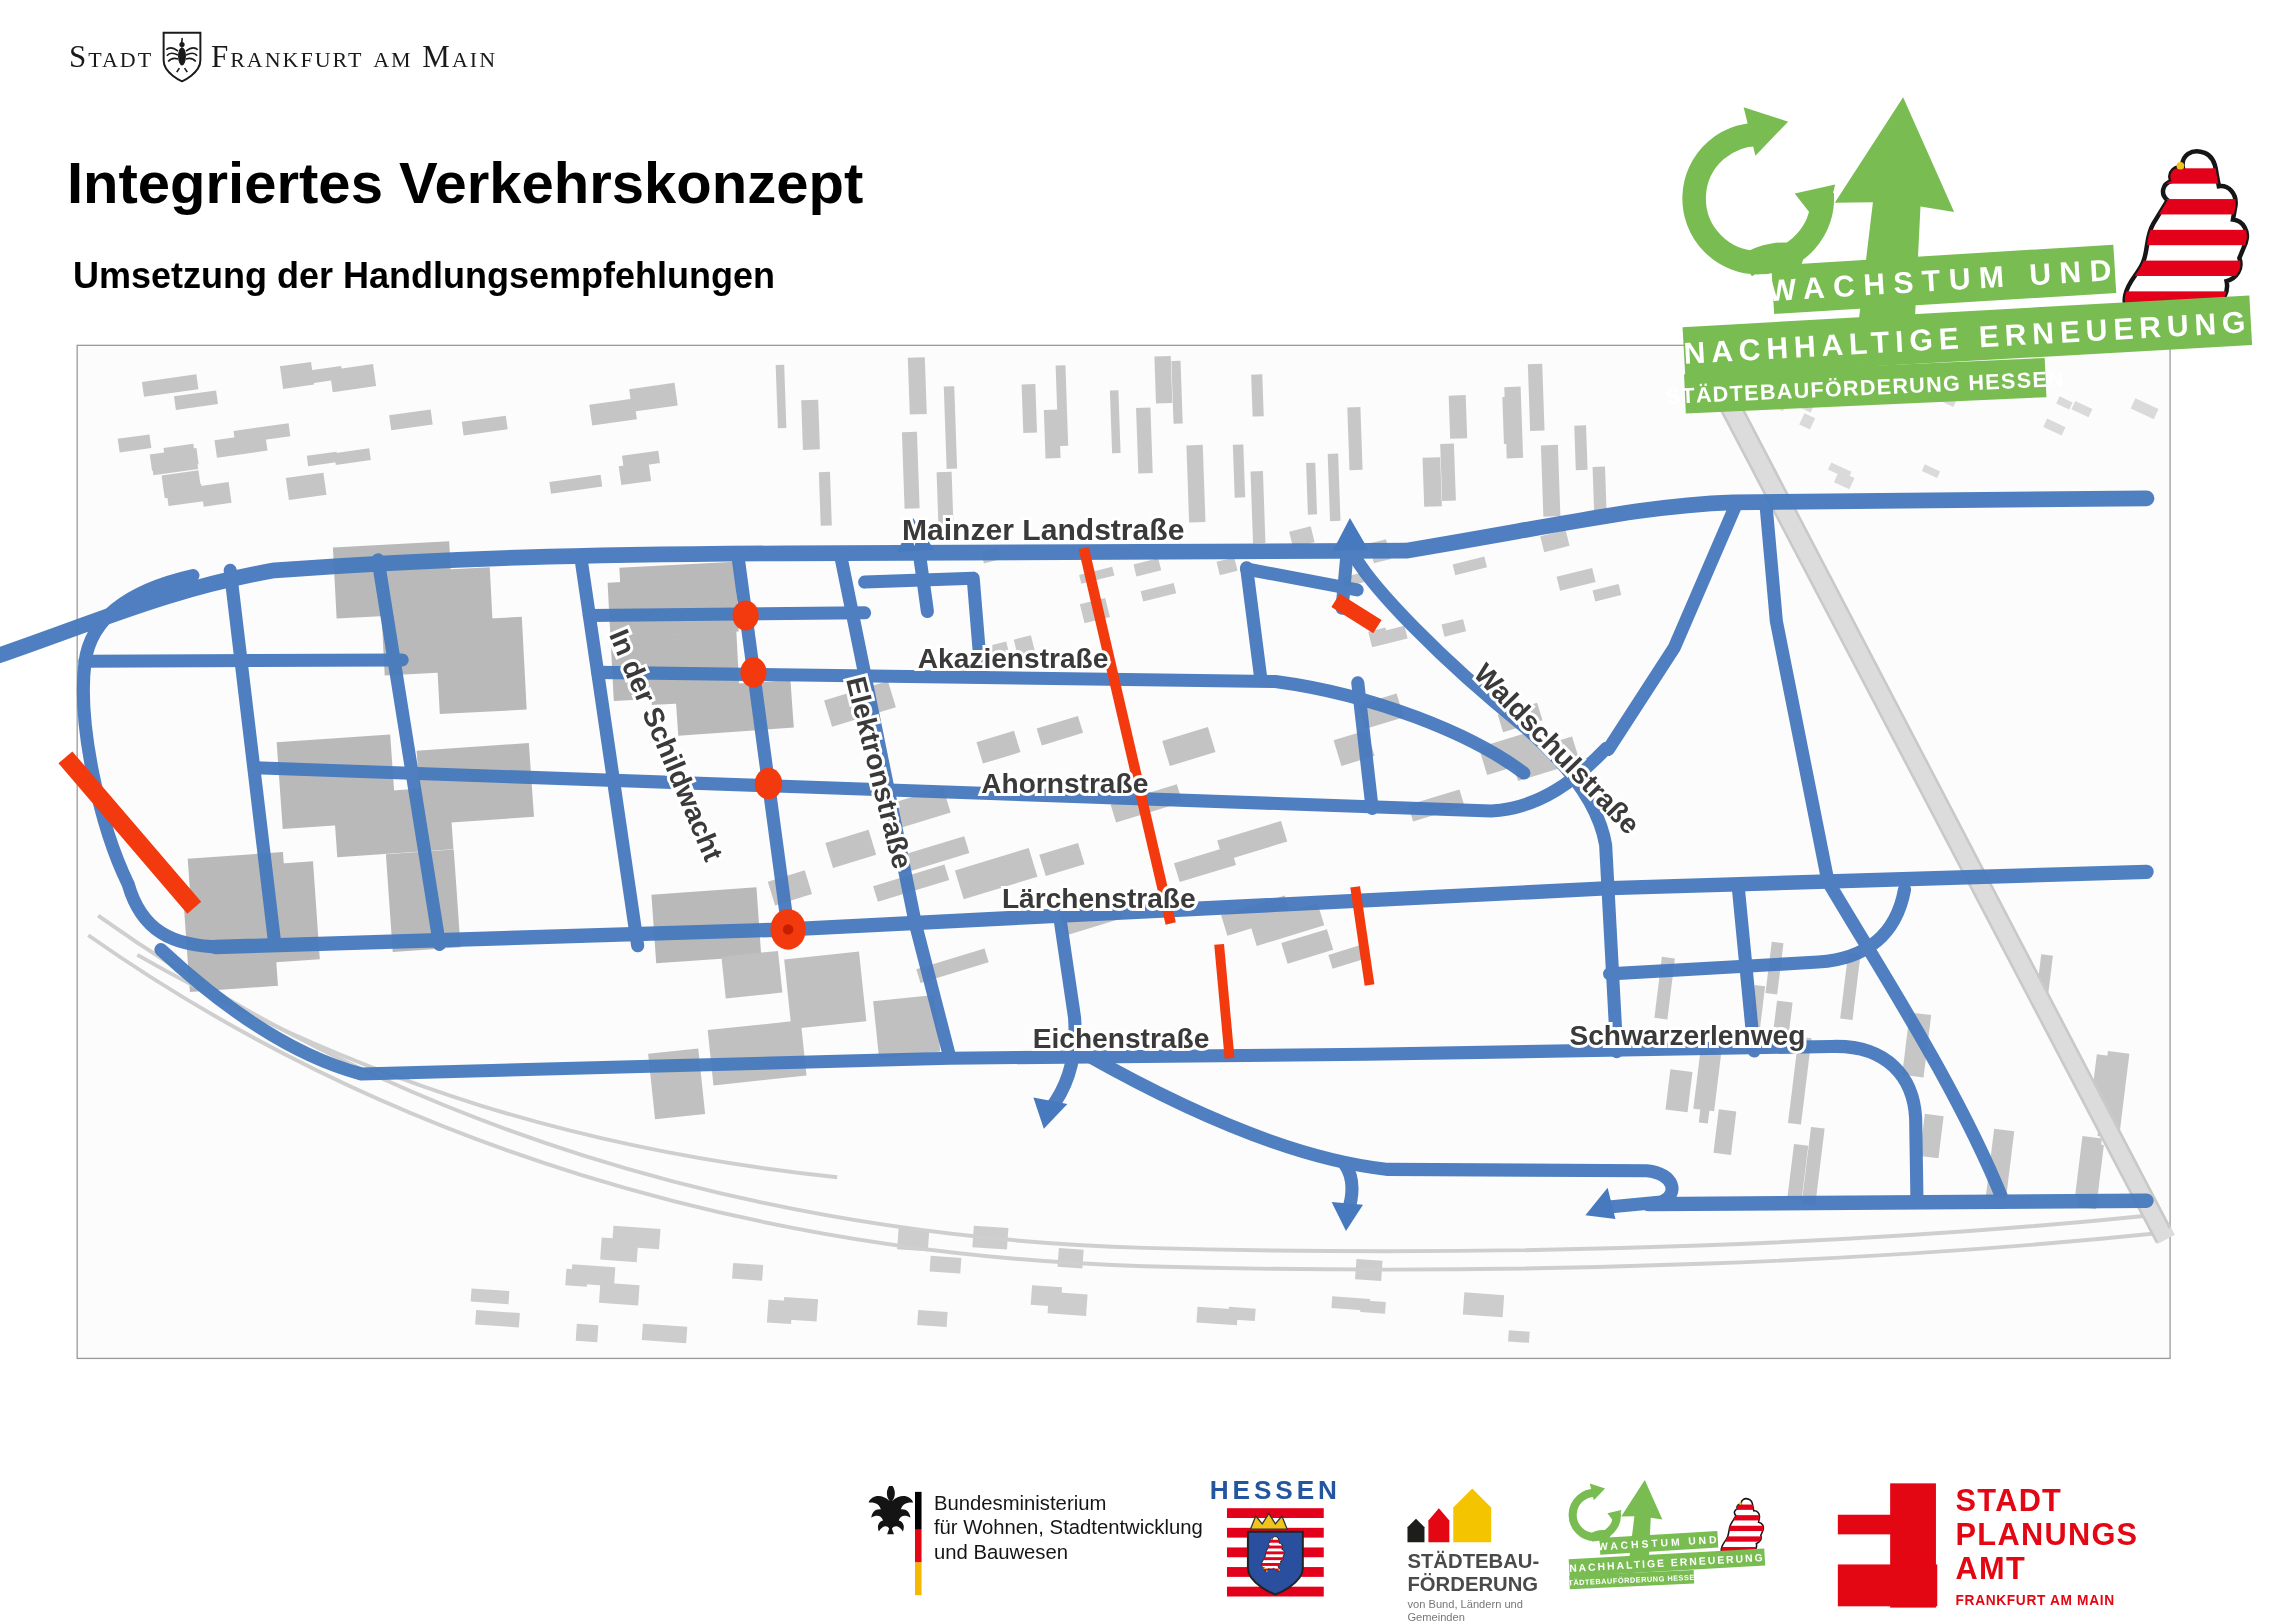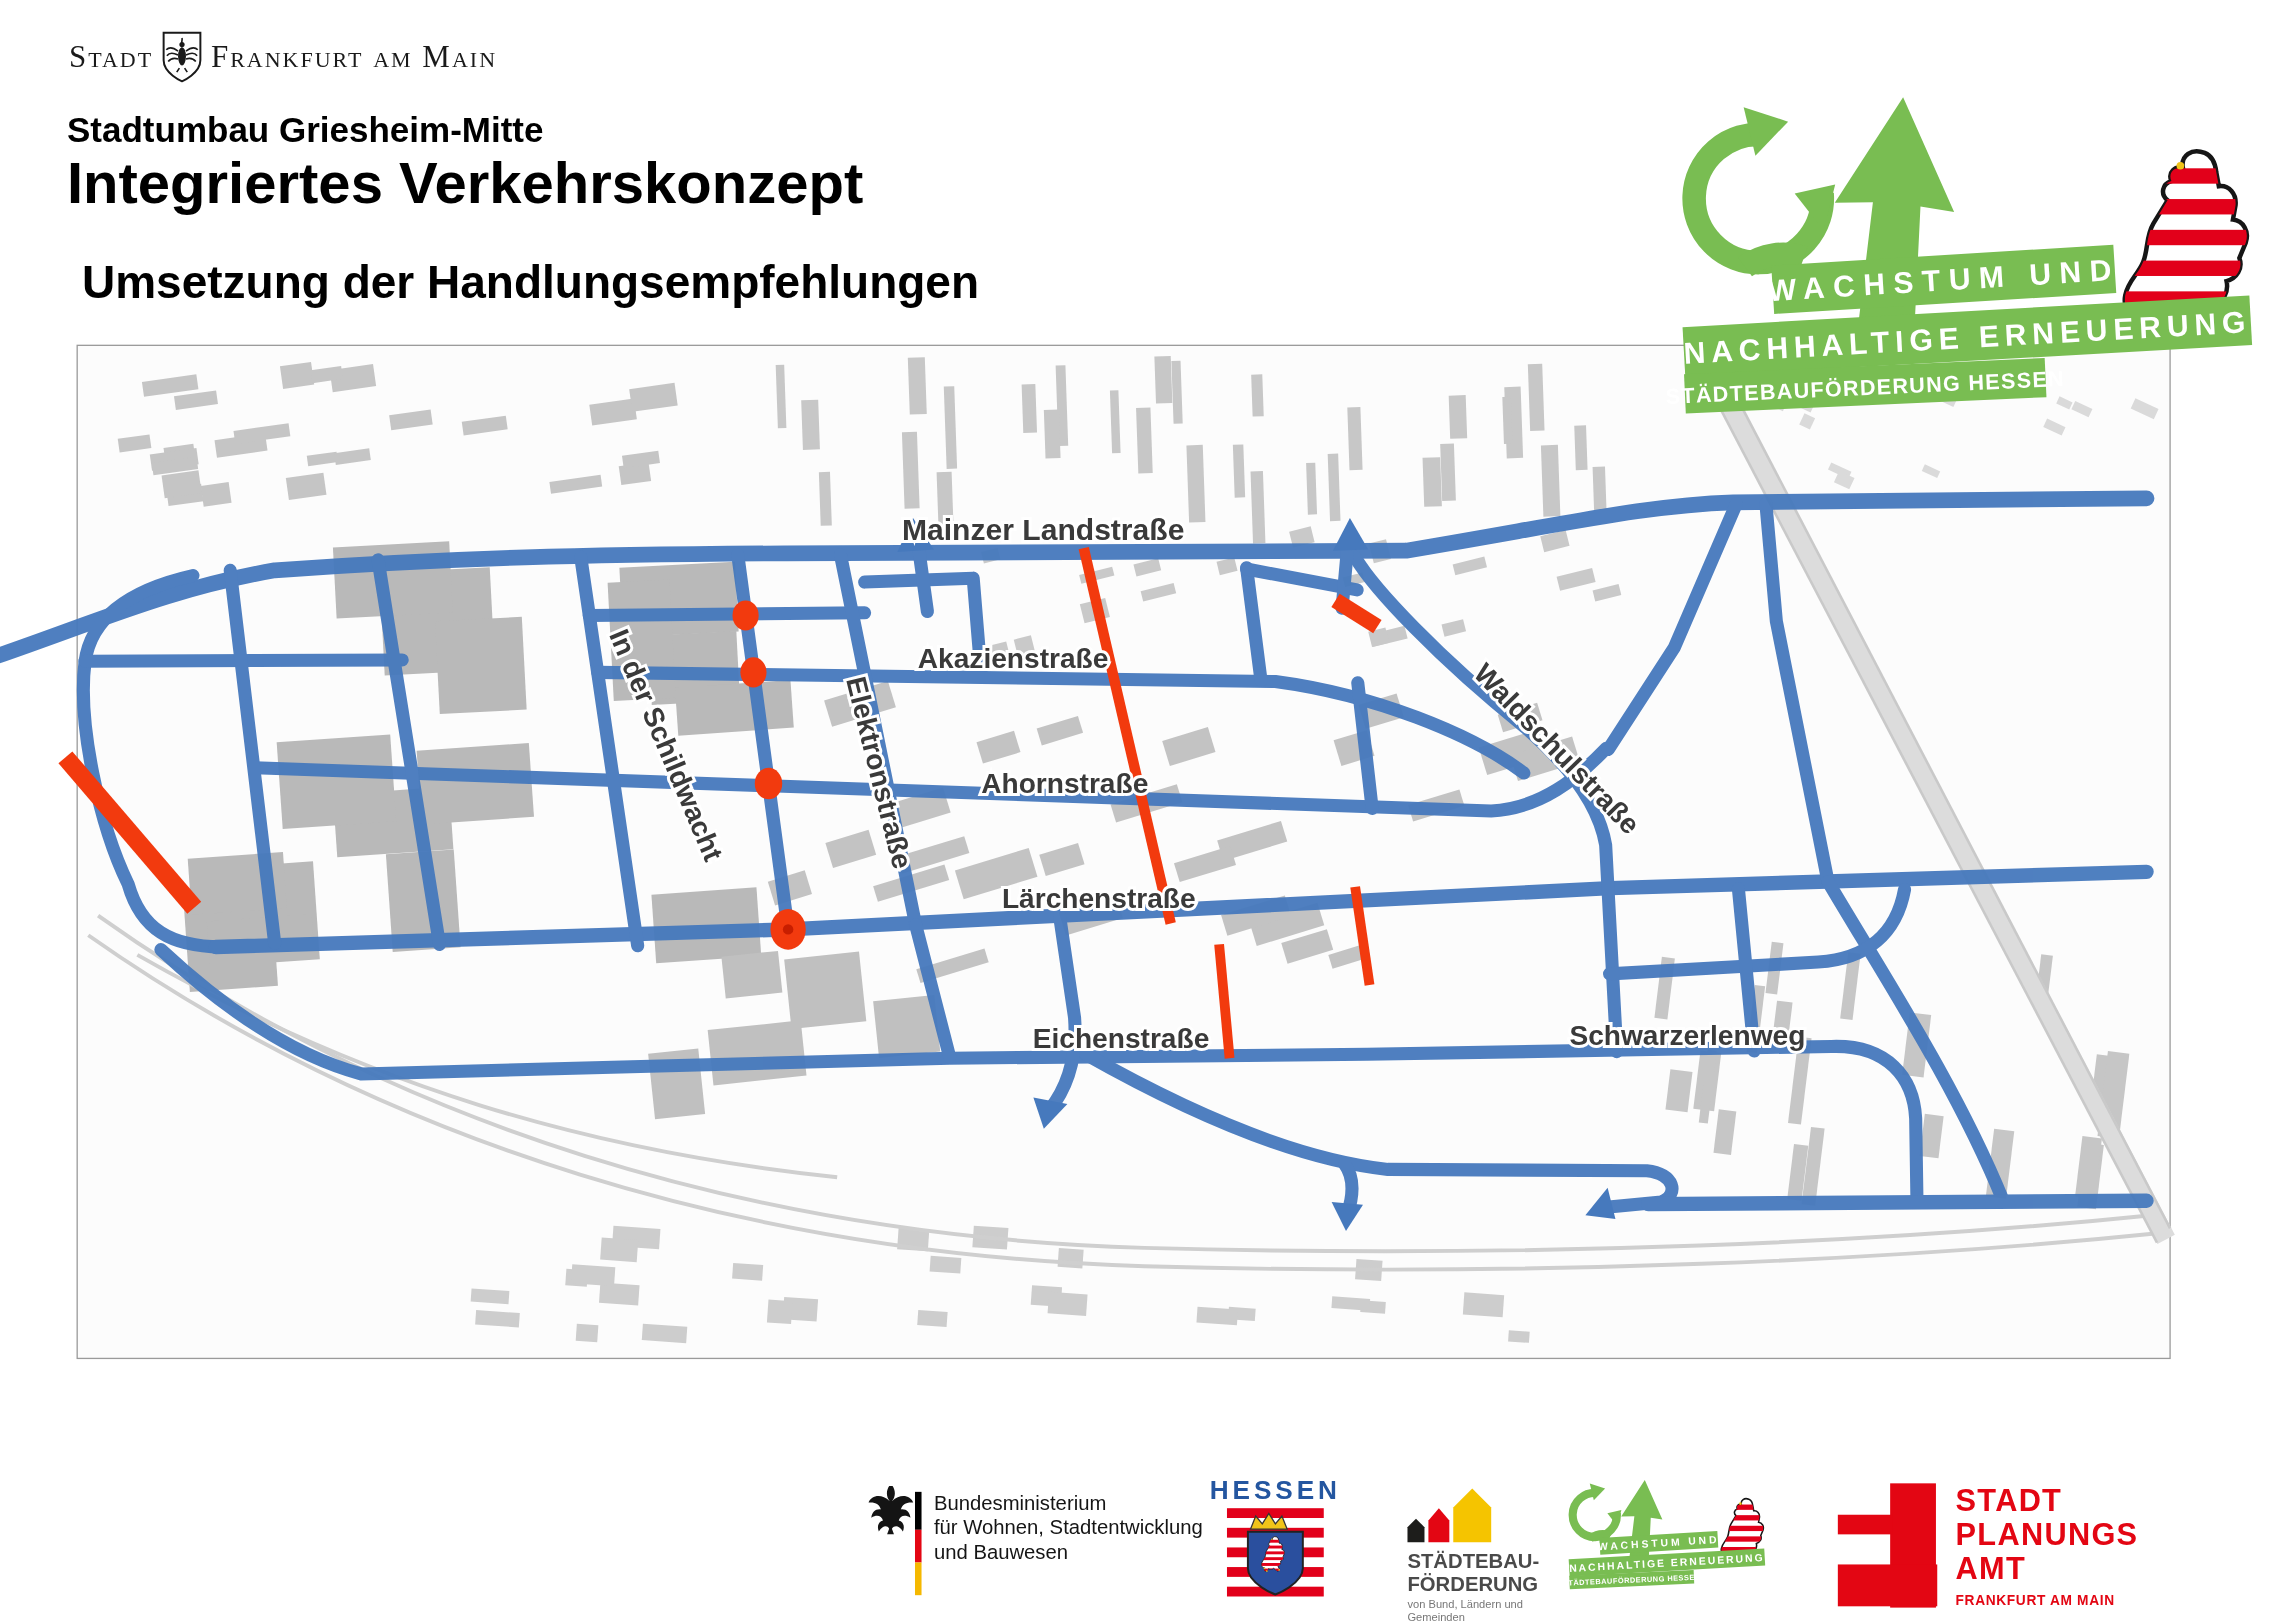--- a/index.html
+++ b/index.html
@@ -4,21 +4,21 @@
 <style>
   html,body{margin:0;padding:0;background:#fff;}
   .page{position:relative;width:2295px;height:1622px;background:#fff;overflow:hidden;
         font-family:"Liberation Sans",sans-serif;}
   .citylogo{position:absolute;left:69px;top:30px;display:flex;align-items:center;
         font-family:"Liberation Serif",serif;font-variant:small-caps;font-size:31px;
         letter-spacing:2px;color:#1a1a1a;}
   .citylogo .shield{margin:0 7.9px;}
   .sub{position:absolute;left:67px;top:110px;font-size:35px;font-weight:700;color:#000;}
   .t1{position:absolute;left:67px;top:149px;font-size:58px;font-weight:700;color:#000;}
-  .t2{position:absolute;left:82px;top:255px;font-size:46px;font-weight:700;color:#000;}
+  .t2{position:absolute;left:73px;top:255px;font-size:36px;font-weight:700;color:#000;}
   svg{display:block;}
   .mapsvg{position:absolute;left:0;top:0;}
   .street{font-family:"Liberation Sans",sans-serif;font-weight:700;fill:#3a3a3a;
           stroke:#ffffff;stroke-width:9px;paint-order:stroke;}
   .bannertxt{font-family:"Liberation Sans",sans-serif;font-weight:700;fill:#ffffff;}
 </style>
 </head>
 <body>
 
 <div class="page">
@@ -411,18 +411,17 @@
       <g stroke="#1a1a1a" stroke-width="2.5" fill="none">
         <ellipse cx="32" cy="40" rx="6" ry="14" fill="#1a1a1a" stroke="none"></ellipse>
         <path d="M26,32 C18,26 12,26 8,30 M26,38 C18,34 12,35 9,39 M26,44 C19,42 14,44 11,48"></path>
         <path d="M38,32 C46,26 52,26 56,30 M38,38 C46,34 52,35 55,39 M38,44 C45,42 50,44 53,48"></path>
         <path d="M32,26 C30,20 33,16 32,12 M28,58 L24,64 M36,58 L40,64"></path>
         <circle cx="32" cy="22" r="4" fill="#1a1a1a" stroke="none"></circle>
       </g>
     </svg>
     <span>Frankfurt am Main</span>
   </div>
-  <div class="sub">Stadtumbau Griesheim-Mitte</div>
   <div class="t1">Integriertes Verkehrskonzept</div>
   <div class="t2">Umsetzung der Handlungsempfehlungen</div>
 
 </div>
 
 
 </body></html>

